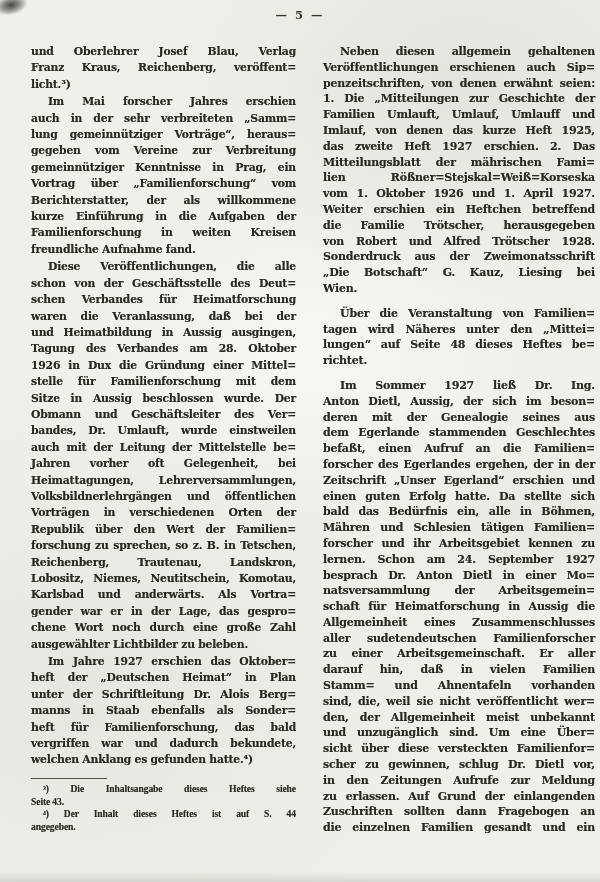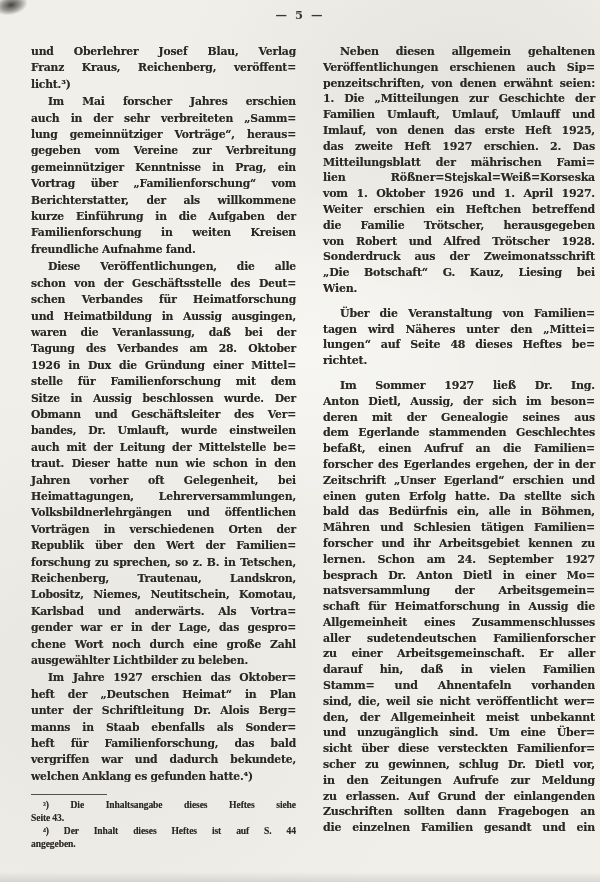--- a/index.html
+++ b/index.html
@@ -86,30 +86,29 @@
         <div class="line">Vortrag über „Familienforschung“ vom</div>
         <div class="line">Berichterstatter, der als willkommene</div>
         <div class="line">kurze Einführung in die Aufgaben der</div>
         <div class="line">Familienforschung in weiten Kreisen</div>
         <div class="line last">freundliche Aufnahme fand.</div>
       </div>
       <div class="para">
         <div class="line indent">Diese Veröffentlichungen, die alle</div>
         <div class="line">schon von der Geschäftsstelle des Deut=</div>
         <div class="line">schen Verbandes für Heimatforschung</div>
+        <div class="line">waren die Veranlassung, daß bei der</div>
         <div class="line">und Heimatbildung in Aussig ausgingen,</div>
-        <div class="line">waren die Veranlassung, daß bei der</div>
         <div class="line">Tagung des Verbandes am 28. Oktober</div>
         <div class="line">1926 in Dux die Gründung einer Mittel=</div>
         <div class="line">stelle für Familienforschung mit dem</div>
         <div class="line">Sitze in Aussig beschlossen wurde. Der</div>
         <div class="line">Obmann und Geschäftsleiter des Ver=</div>
         <div class="line">bandes, Dr. Umlauft, wurde einstweilen</div>
         <div class="line">auch mit der Leitung der Mittelstelle be=</div>
-        <div class="line">traut. Dieser hatte nun wie schon in den</div>
         <div class="line">Jahren vorher oft Gelegenheit, bei</div>
         <div class="line">Heimattagungen, Lehrerversammlungen,</div>
         <div class="line">Volksbildnerlehrgängen und öffentlichen</div>
         <div class="line">Vorträgen in verschiedenen Orten der</div>
         <div class="line">Republik über den Wert der Familien=</div>
         <div class="line">forschung zu sprechen, so z. B. in Tetschen,</div>
         <div class="line">Reichenberg, Trautenau, Landskron,</div>
         <div class="line">Lobositz, Niemes, Neutitschein, Komotau,</div>
         <div class="line">Karlsbad und anderwärts. Als Vortra=</div>
         <div class="line">gender war er in der Lage, das gespro=</div>
@@ -137,21 +136,21 @@
         </div>
       </div>
     </div>
   <div class="col col-right">
       <div class="para">
         <div class="line indent">Neben diesen allgemein gehaltenen</div>
         <div class="line">Veröffentlichungen erschienen auch Sip=</div>
         <div class="line">penzeitschriften, von denen erwähnt seien:</div>
         <div class="line">1. Die „Mitteilungen zur Geschichte der</div>
         <div class="line">Familien Umlauft, Umlauf, Umlauff und</div>
-        <div class="line">Imlauf, von denen das erste Heft 1925,</div>
+        <div class="line">Imlauf, von denen das kurze Heft 1925,</div>
         <div class="line">das zweite Heft 1927 erschien. 2. Das</div>
         <div class="line">Mitteilungsblatt der mährischen Fami=</div>
         <div class="line">lien Rößner=Stejskal=Weiß=Korseska</div>
         <div class="line">vom 1. Oktober 1926 und 1. April 1927.</div>
         <div class="line">Weiter erschien ein Heftchen betreffend</div>
         <div class="line">die Familie Trötscher, herausgegeben</div>
         <div class="line">von Robert und Alfred Trötscher 1928.</div>
         <div class="line">Sonderdruck aus der Zweimonatsschrift</div>
         <div class="line">„Die Botschaft“ G. Kauz, Liesing bei</div>
         <div class="line last">Wien.</div>

